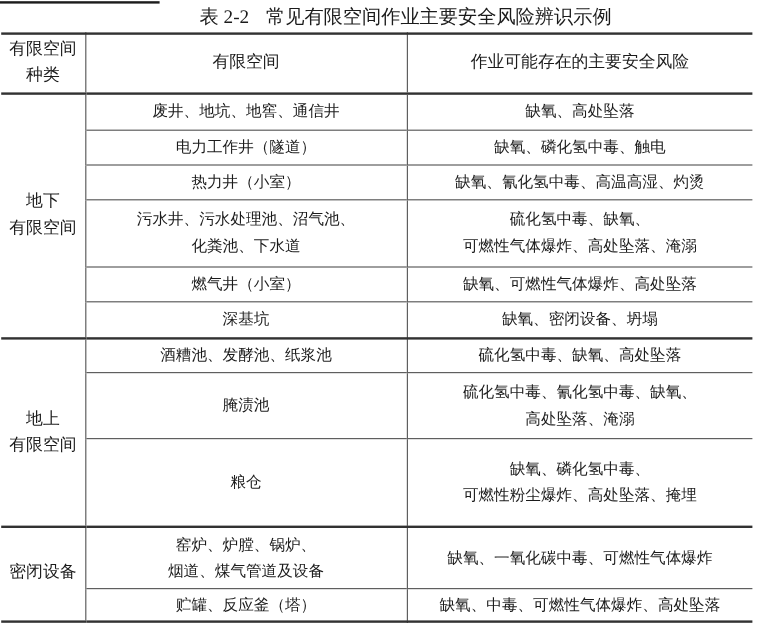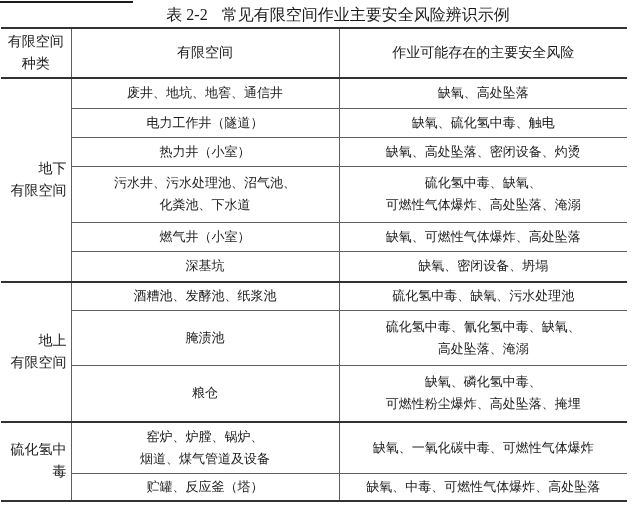--- a/index.html
+++ b/index.html
@@ -47,21 +47,20 @@
     font-size:14px;
     border-bottom:2px solid var(--thick);
   }
   .risk-table tbody tr{ border-bottom:1px solid var(--thin); }
   .risk-table tbody tr.sec-end{ border-bottom:2px solid var(--thick); }
   .risk-table tbody tr:last-child{ border-bottom:2px solid var(--thick); }
   .risk-table .c-space, .risk-table .c-risk{ border-left:1px solid var(--thin); }
   .risk-table .cat{
     font-size:14px;
     border-bottom:2px solid var(--thick);
-    text-align:right;
   }
 </style>
 </head>
 <body>
 
 <div class="page">
 
   <div class="edge-rule"></div>
 
   <div class="doc-title">
@@ -85,60 +84,60 @@
     <tbody>
 
       <tr style="height:30px">
         <td class="cat" rowspan="6">地下
 有限空间</td>
         <td class="c-space">废井、地坑、地窖、通信井</td>
         <td class="c-risk">缺氧、高处坠落</td>
       </tr>
       <tr style="height:29px">
         <td class="c-space">电力工作井（隧道）</td>
-        <td class="c-risk">缺氧、硫化氢中毒、触电</td>
+        <td class="c-risk">缺氧、磷化氢中毒、触电</td>
       </tr>
       <tr style="height:29px">
         <td class="c-space">热力井（小室）</td>
-        <td class="c-risk">缺氧、高处坠落、密闭设备、灼烫</td>
+        <td class="c-risk">缺氧、氰化氢中毒、高温高湿、灼烫</td>
       </tr>
       <tr style="height:56px">
         <td class="c-space">污水井、污水处理池、沼气池、
 化粪池、下水道</td>
         <td class="c-risk">硫化氢中毒、缺氧、
 可燃性气体爆炸、高处坠落、淹溺</td>
       </tr>
       <tr style="height:29px">
         <td class="c-space">燃气井（小室）</td>
         <td class="c-risk">缺氧、可燃性气体爆炸、高处坠落</td>
       </tr>
       <tr class="sec-end" style="height:31px">
         <td class="c-space">深基坑</td>
         <td class="c-risk">缺氧、密闭设备、坍塌</td>
       </tr>
 
       <tr style="height:28px">
         <td class="cat" rowspan="3">地上
 有限空间</td>
         <td class="c-space">酒糟池、发酵池、纸浆池</td>
-        <td class="c-risk">硫化氢中毒、缺氧、污水处理池</td>
+        <td class="c-risk">硫化氢中毒、缺氧、高处坠落</td>
       </tr>
       <tr style="height:55px">
         <td class="c-space">腌渍池</td>
         <td class="c-risk">硫化氢中毒、氰化氢中毒、缺氧、
 高处坠落、淹溺</td>
       </tr>
-      <tr class="sec-end" style="height:57px">
+      <tr class="sec-end" style="height:74px">
         <td class="c-space">粮仓</td>
         <td class="c-risk">缺氧、磷化氢中毒、
 可燃性粉尘爆炸、高处坠落、掩埋</td>
       </tr>
 
       <tr style="height:51px">
-        <td class="cat" rowspan="2">硫化氢中毒</td>
+        <td class="cat" rowspan="2">密闭设备</td>
         <td class="c-space">窑炉、炉膛、锅炉、
 烟道、煤气管道及设备</td>
         <td class="c-risk">缺氧、一氧化碳中毒、可燃性气体爆炸</td>
       </tr>
       <tr style="height:16px">
         <td class="c-space">贮罐、反应釜（塔）</td>
         <td class="c-risk">缺氧、中毒、可燃性气体爆炸、高处坠落</td>
       </tr>
     </tbody>
   </table>

